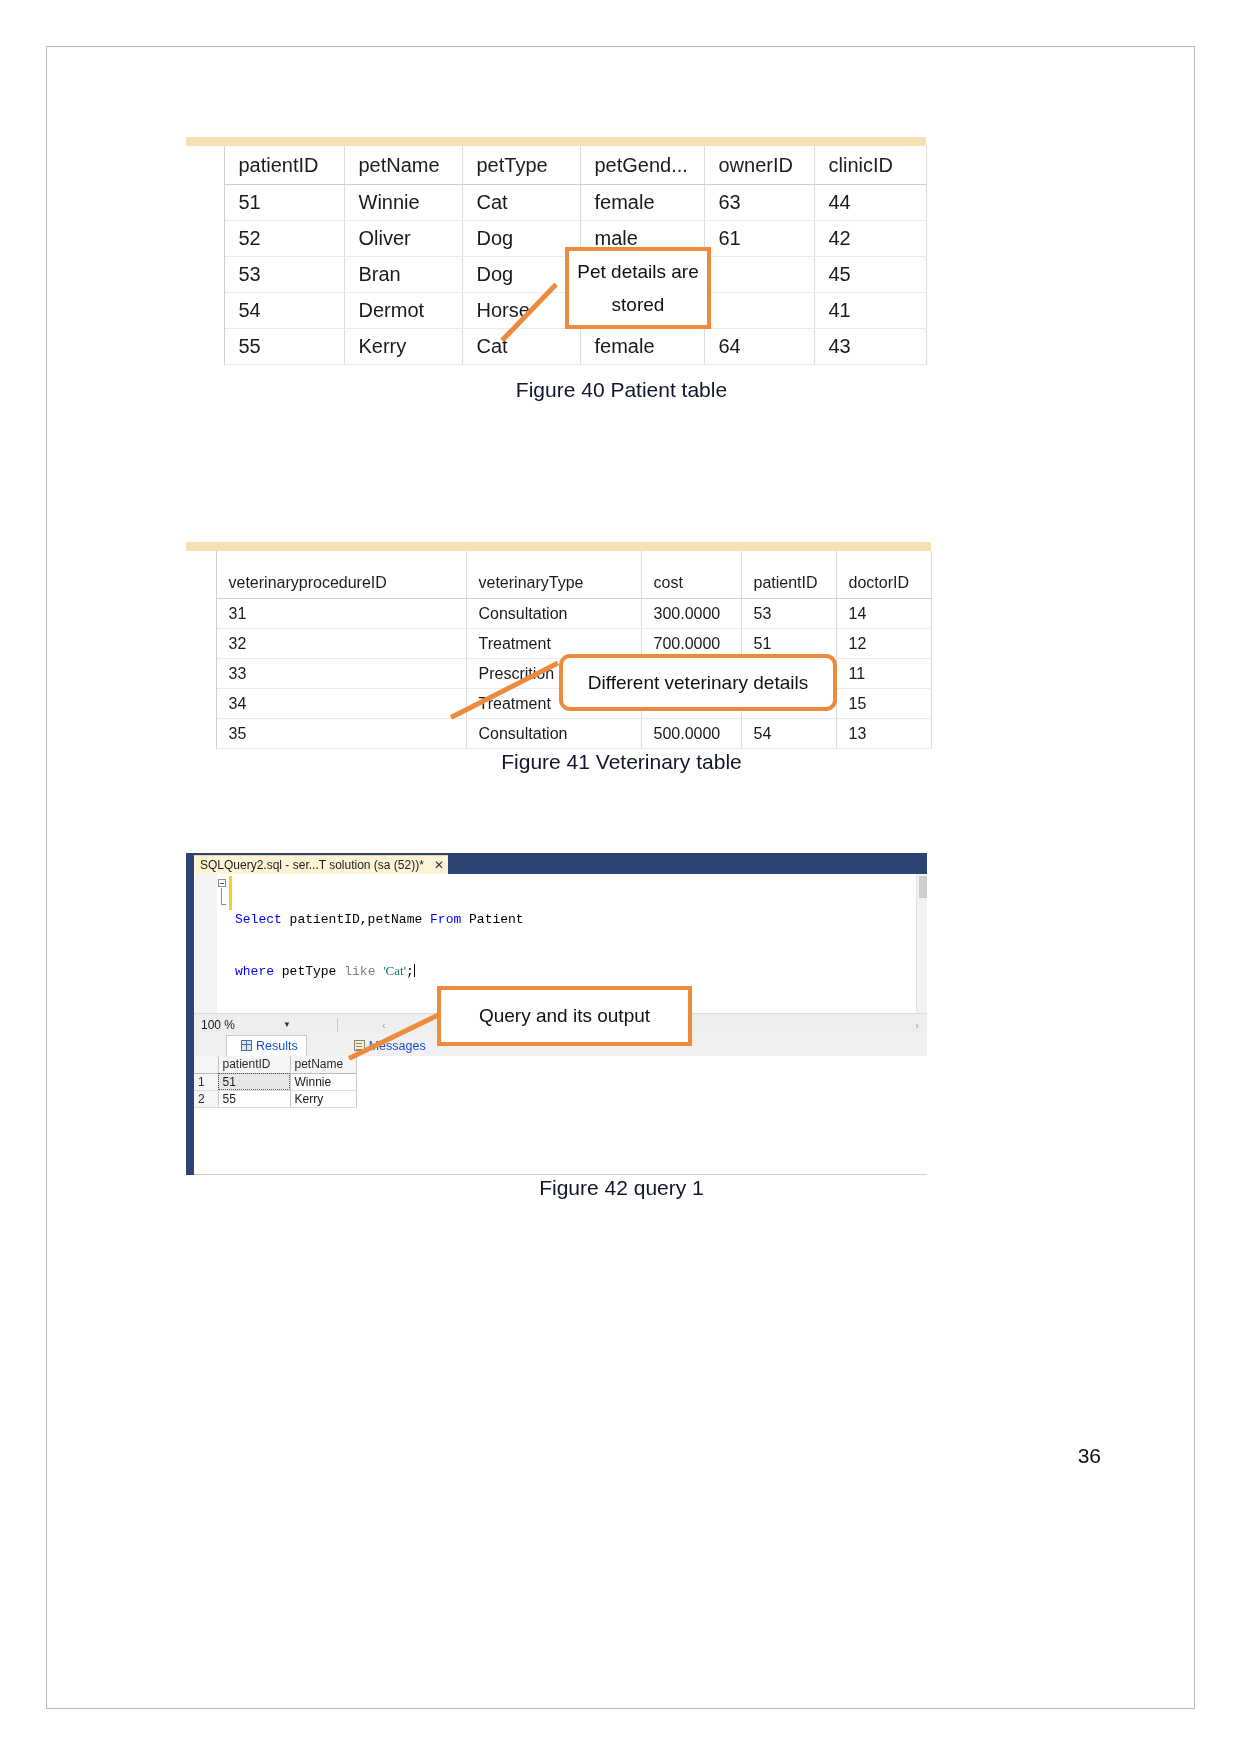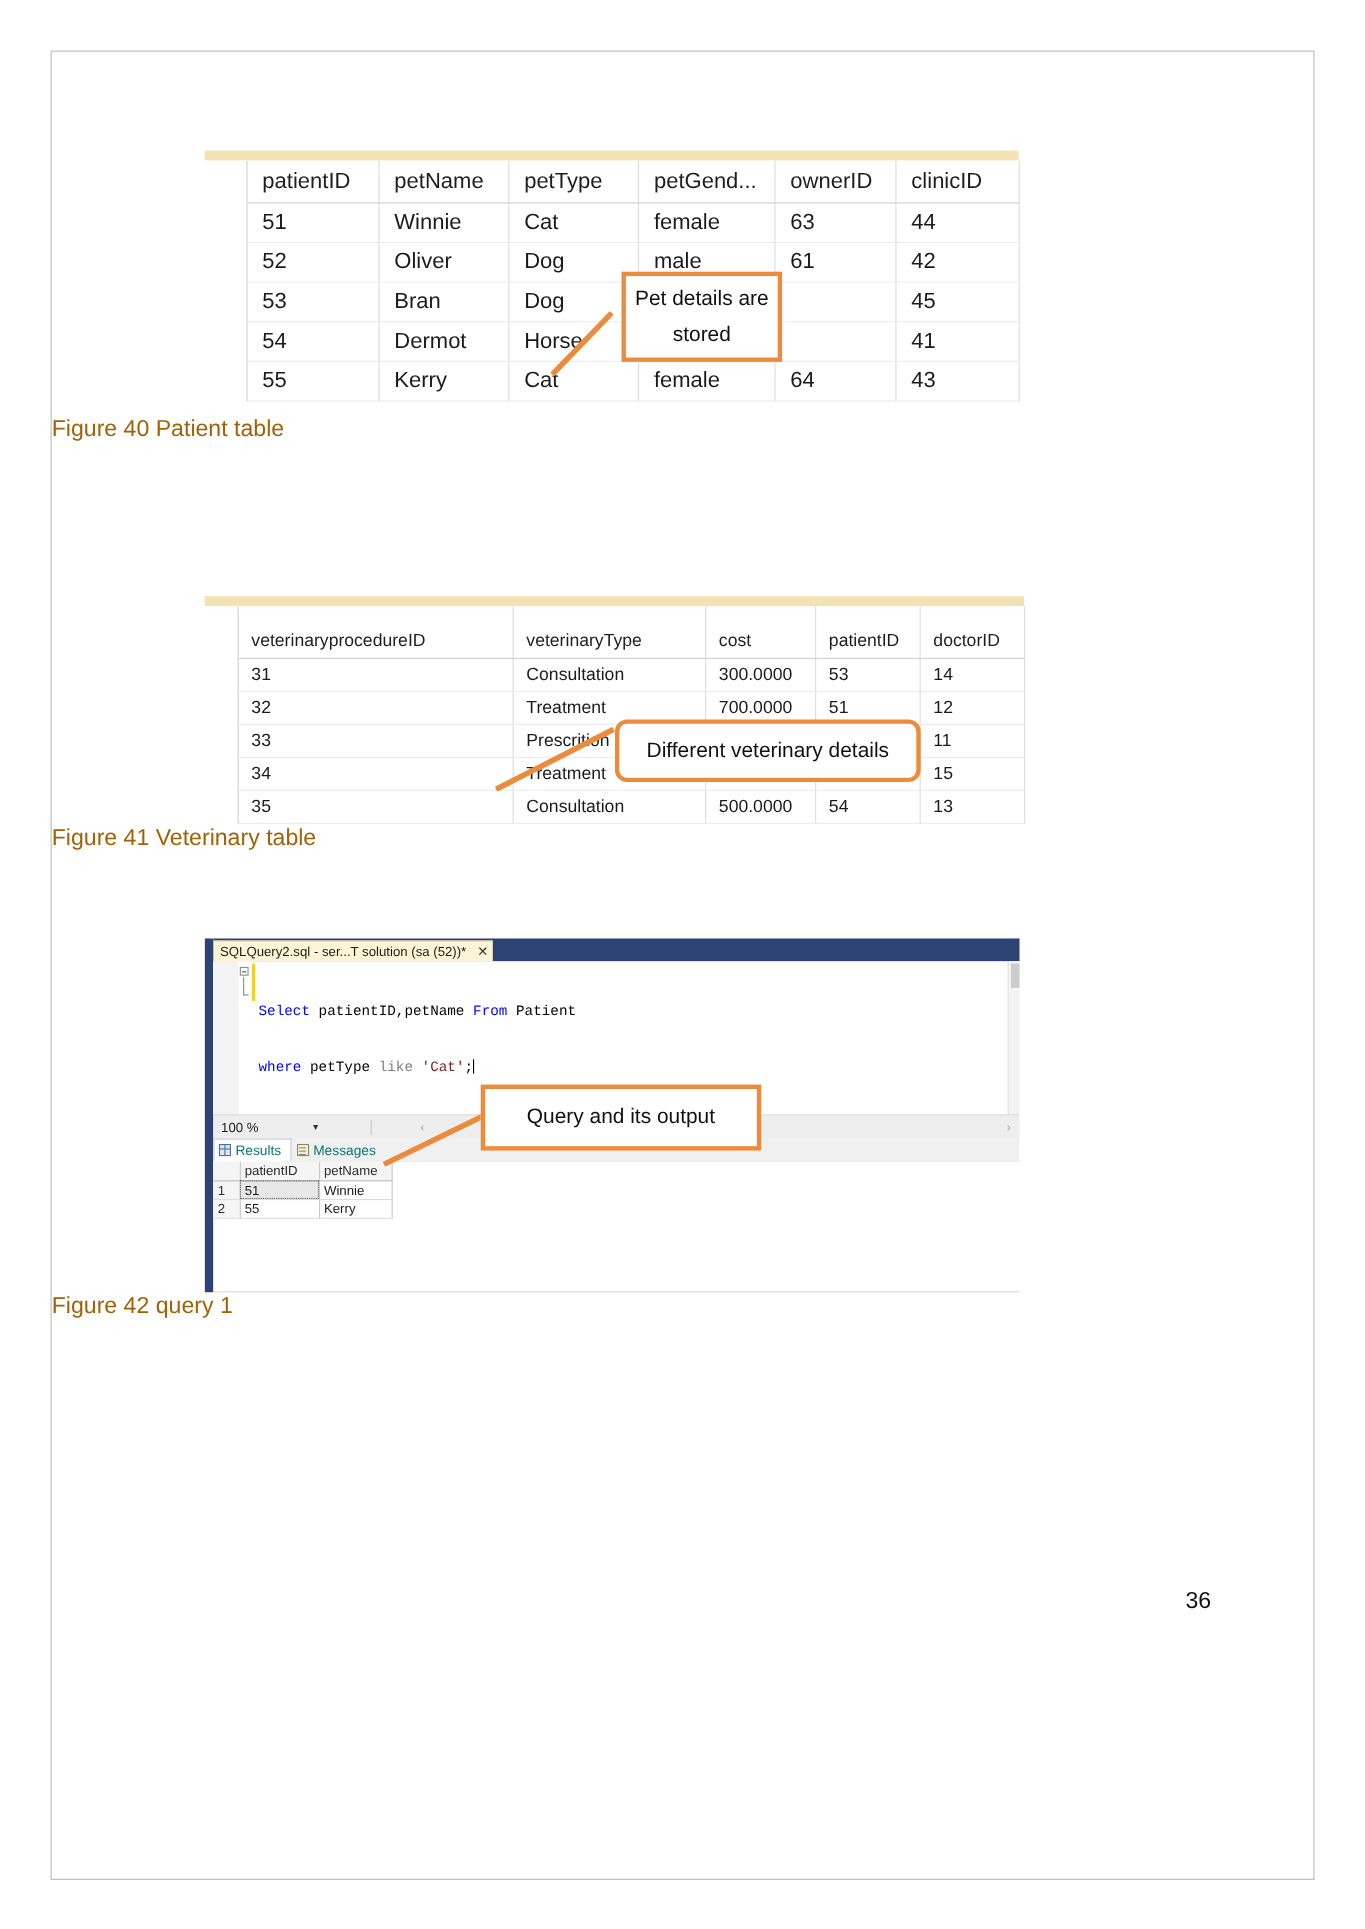--- a/index.html
+++ b/index.html
@@ -122,22 +122,23 @@
   #callout-query {
     left: 390px; top: 939px; width: 255px; height: 60px;
     font-size: 19px;
   }
   #callout-query-line { left: 302px; top: 1009px; width: 105px; transform: rotate(-26deg); }
 
   
   .caption {
     position: absolute;
     width: 100%;
+    text-align: center;
     font-size: 21px;
-    color: #a16207;
+    color: #0f172a;
     font-family: "Liberation Sans", sans-serif;
   }
   #cap-40 { left: 0; top: 331px; }
   #cap-41 { left: 0; top: 703px; }
   #cap-42 { left: 0; top: 1129px; }
 
   
   #ssms {
     position: absolute;
     left: 139px;
@@ -237,21 +238,21 @@
     left: 40px; top: 0;
     right: 12px;
     font-family: "Liberation Mono", monospace;
     font-size: 13px;
     line-height: 17px;
     white-space: pre;
     padding-top: 3px;
   }
   .kw-blue { color: #0000ff; }
   .kw-gray { color: #808080; }
-  .kw-red  { color: #7f1d1d; }
+  .kw-red  { color: #0f766e; font-family: Liberation Serif, serif; }
   .kw-black { color: #000000; }
   .caret {
     display: inline-block;
     width: 1px;
     height: 13px;
     background: #000;
     vertical-align: -2px;
   }
   .editor-vscroll {
     position: absolute;
@@ -303,26 +304,27 @@
     width: 733px; height: 22px;
     background: #f0f0f0;
     border-bottom: 1px solid #c8c8c8;
     display: flex;
     align-items: flex-end;
   }
   .rtab {
     height: 21px;
     display: flex;
     align-items: center;
-    padding: 0 8px 0 4px;
+    padding: 0 8px 0 14px;
     font-size: 12.5px;
-    color: #0f766e;
+    color: #1d4ed8;
     border: 1px solid transparent;
     box-sizing: border-box;
     font-family: "Liberation Sans", sans-serif;
+    margin-left: 32px;
   }
   .rtab.active {
     background: #ffffff;
     border: 1px solid #c8c8c8;
     border-bottom: 1px solid #ffffff;
   }
   .rtab .ricon {
     display: inline-block;
     width: 11px; height: 11px;
     margin-right: 4px;

